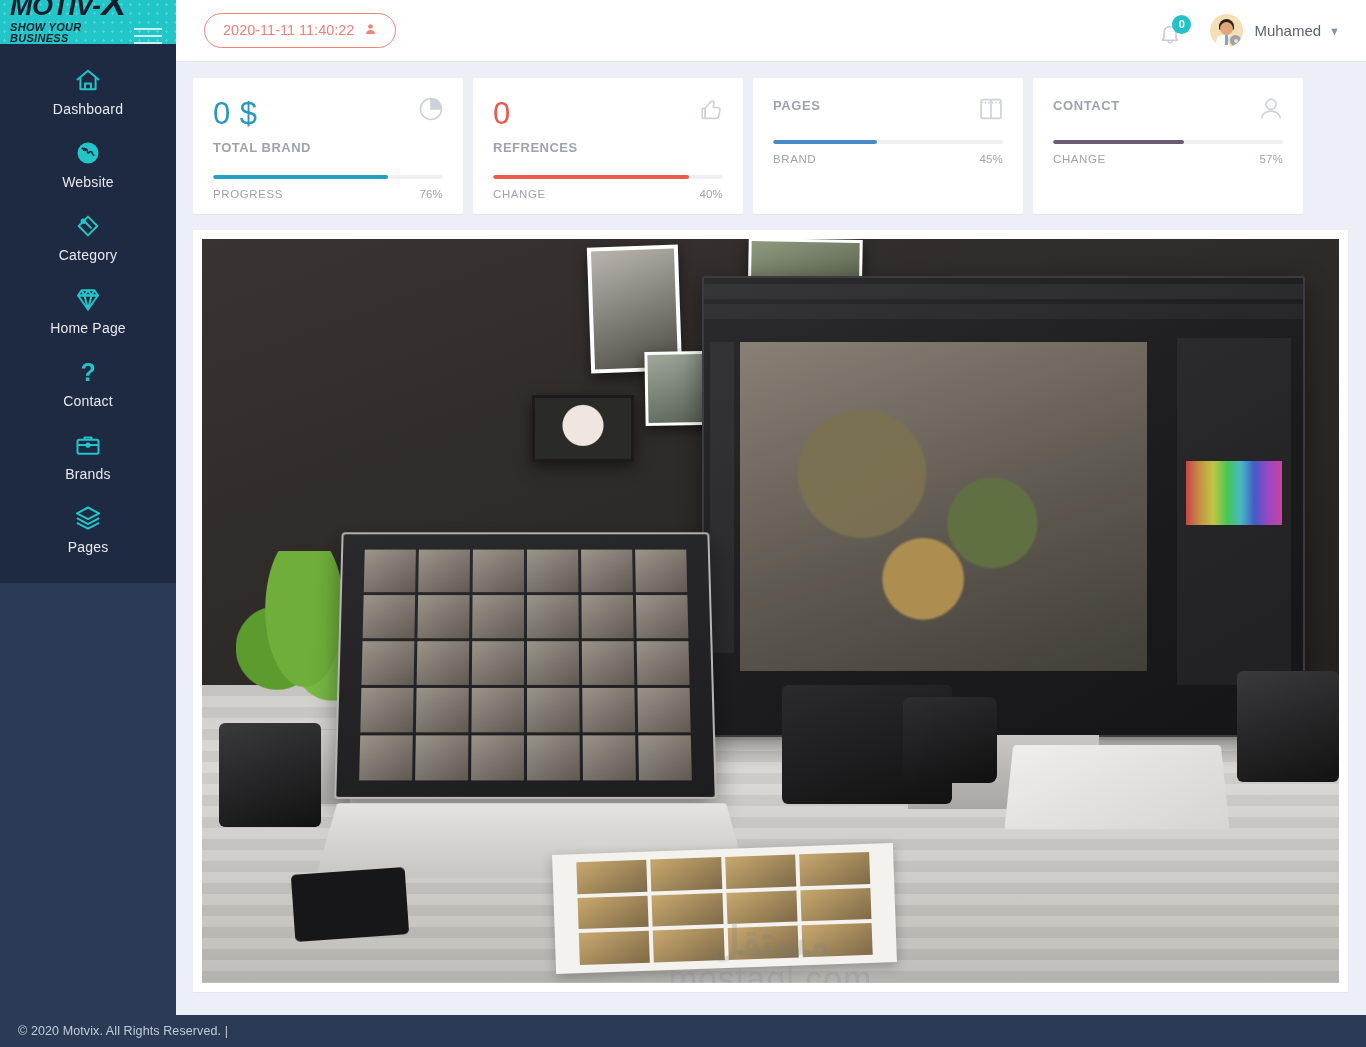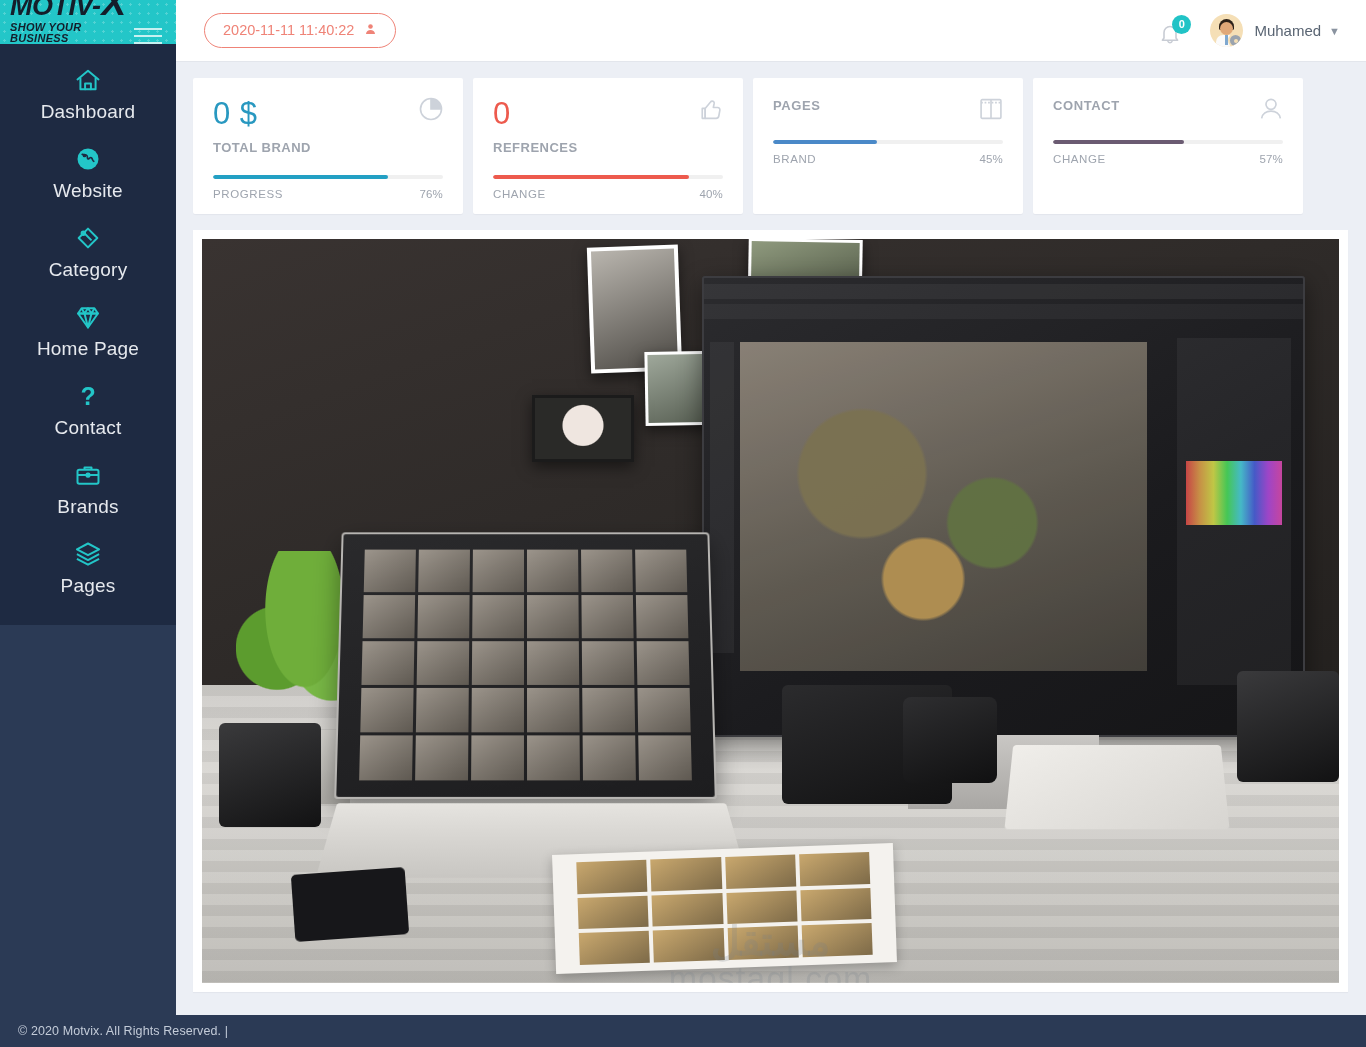--- a/index.html
+++ b/index.html
@@ -56,21 +56,21 @@
   .nav-item{
     display:block; width:176px; padding:12px 0 10px;
     text-align:center; cursor:pointer; text-decoration:none;
   }
   .nav-icon{
     display:block; height:30px; margin-bottom:5px;
     color:#23c6c8;
   }
   .nav-icon svg{ display:inline-block; vertical-align:middle; }
   .nav-label{
-    display:block; color:#e6e9ee; font-size:19px; letter-spacing:.2px;
+    display:block; color:#e6e9ee; font-size:14px; letter-spacing:.2px;
   }
 
   
   .header{
     position:absolute; left:176px; top:0; width:1190px; height:62px;
     background:#ffffff; border-bottom:1px solid #e3e6ec;
     display:flex; align-items:center;
   }
   .date-pill{
     margin-left:28px;

